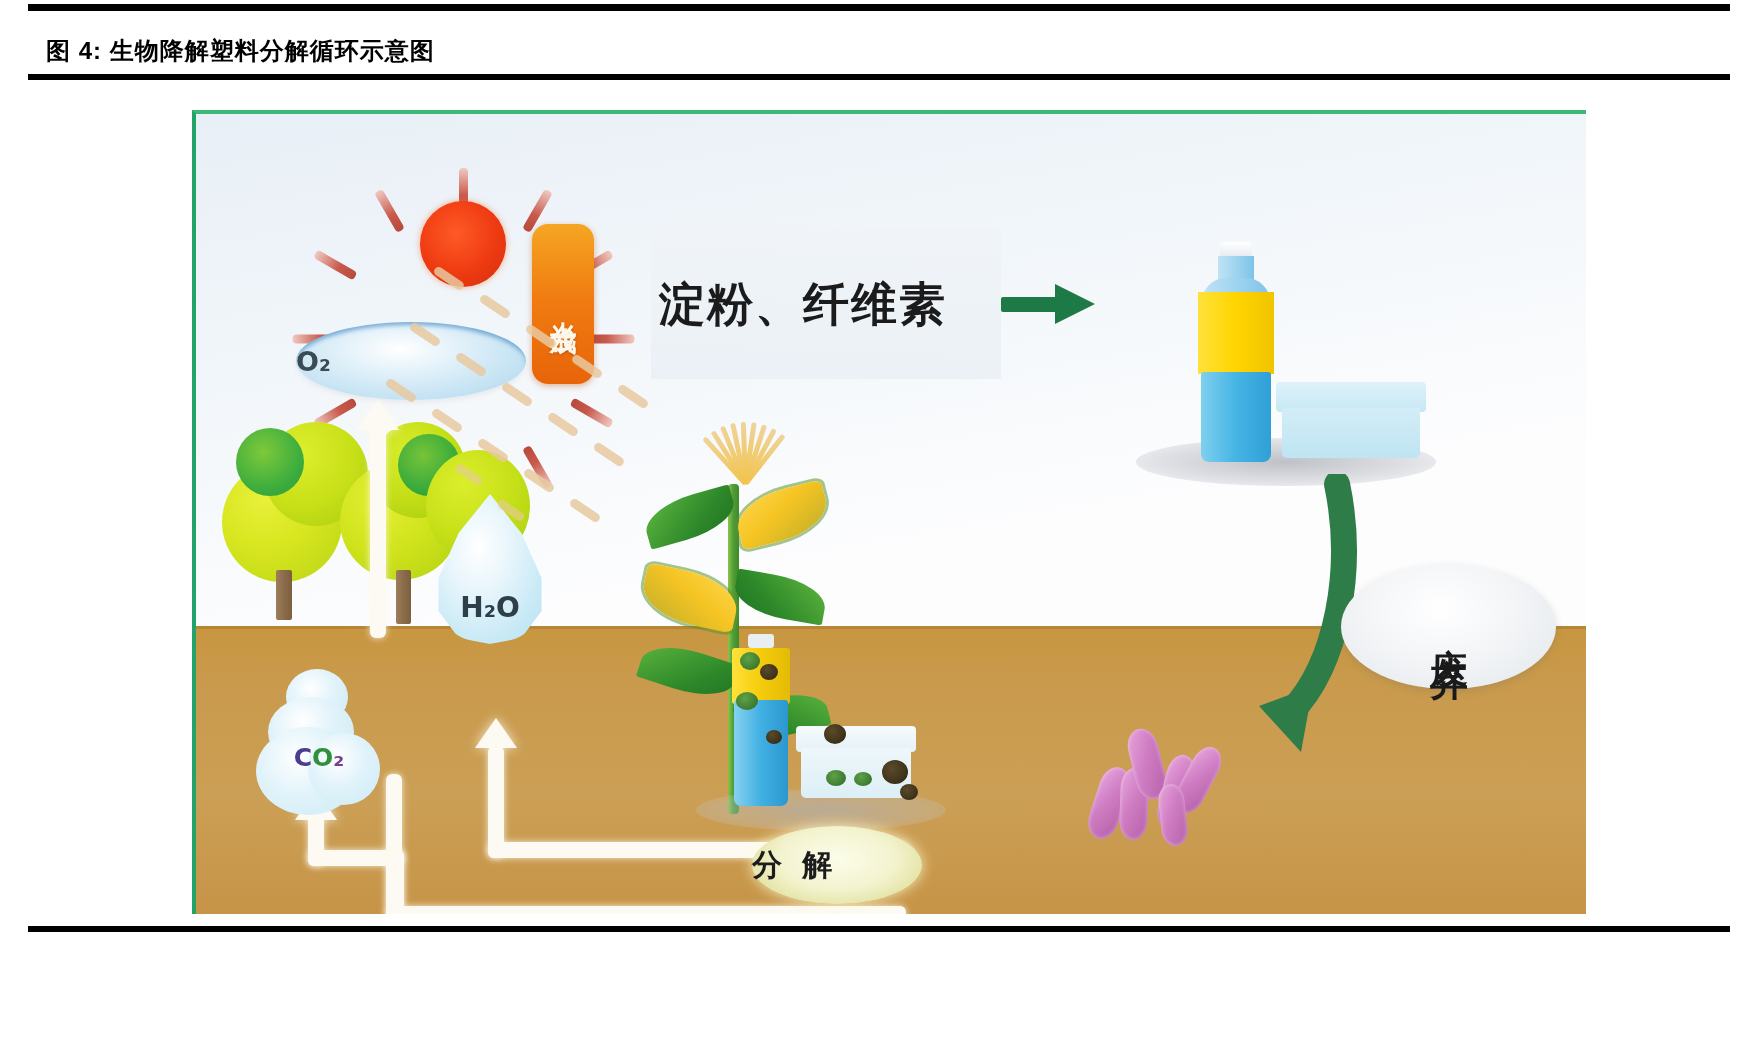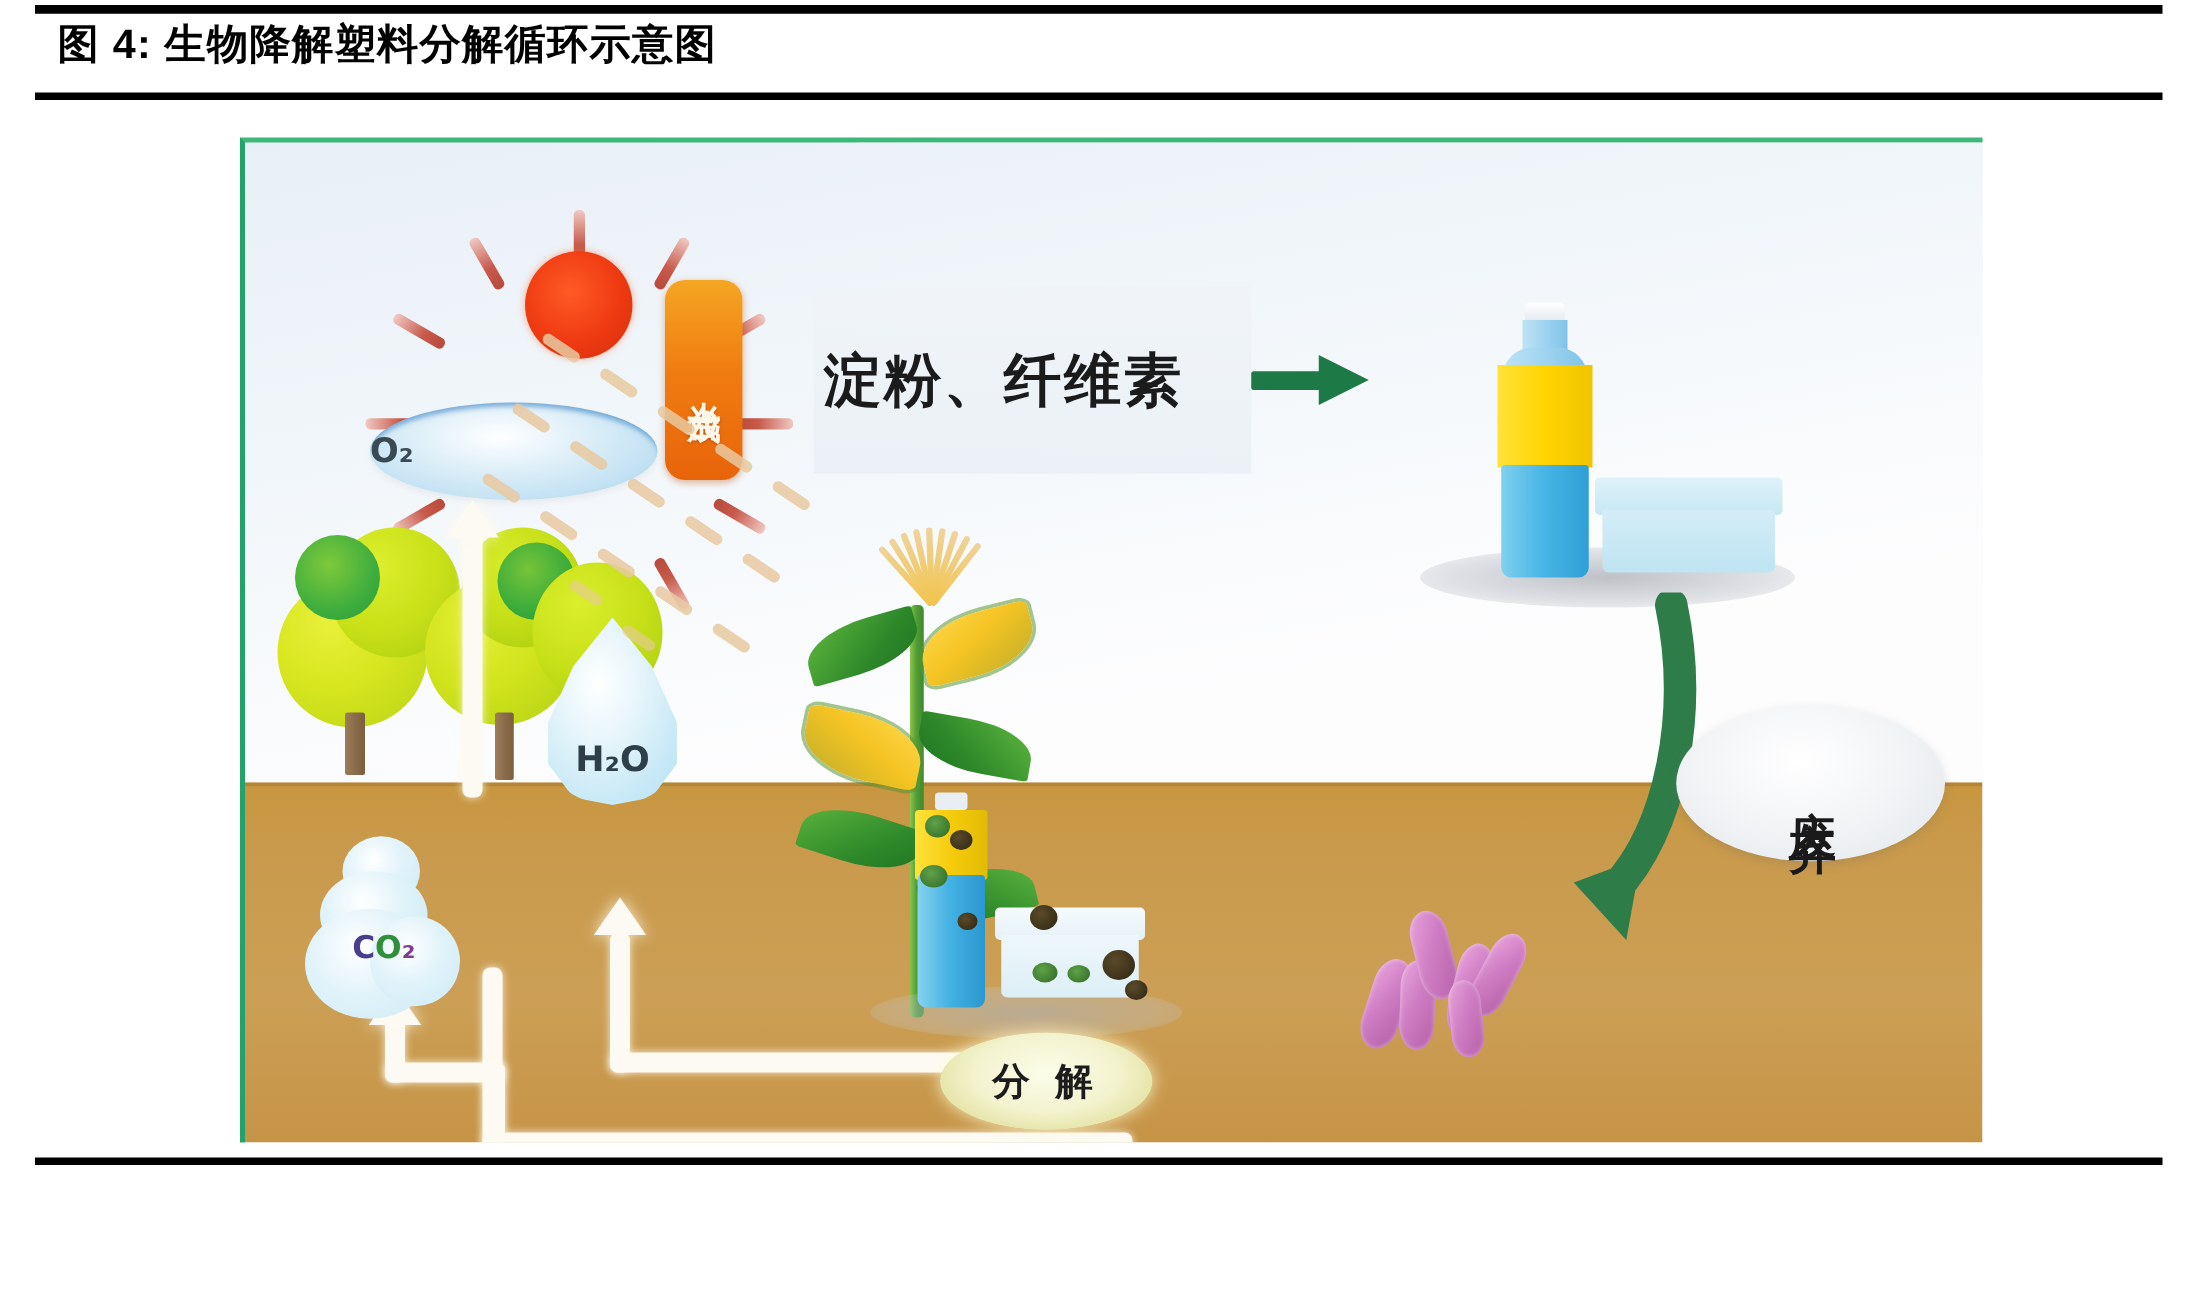--- a/index.html
+++ b/index.html
@@ -22,23 +22,23 @@
     background: #ffffff;
   }
   #title-rule-top {
     position: absolute;
     left: 28px; top: 4px;
     width: 1702px; height: 7px;
     background: #000000;
   }
   #figure-title {
     position: absolute;
-    left: 46px; top: 12px;
+    left: 46px; top: 28px;
     width: 1100px; height: 46px;
-    font-size: 33px;
+    font-size: 24px;
     font-weight: bold;
     letter-spacing: 1px;
     color: #000000;
     white-space: nowrap;
     line-height: 46px;
   }
   #title-rule-bottom {
     position: absolute;
     left: 28px; top: 74px;
     width: 1702px; height: 6px;
@@ -291,21 +291,21 @@
   }
   .whead {
     position:absolute; width:0; height:0;
     border-left: 21px solid transparent;
     border-right: 21px solid transparent;
     border-bottom: 30px solid #fdfaf4;
     filter: drop-shadow(0 0 6px rgba(255,250,235,.85));
   }
 
   
-  #co2-cloud { position:absolute; left: 48px; top: 555px; width: 130px; height: 155px; }
+  #co2-cloud { position:absolute; left: 60px; top: 555px; width: 130px; height: 155px; }
   .cloud-puff {
     position:absolute; border-radius:50%;
     background: radial-gradient(circle at 40% 35%, #ffffff 0%, #e1f3fa 45%, #cdeaf6 100%);
   }
   #co2-label {
     position:absolute; left: 8px; top: 74px; width: 110px;
     text-align:center; font-size: 25px; font-weight: bold;
     font-family: "DejaVu Sans", sans-serif;
     letter-spacing: 0px;
   }
@@ -339,21 +339,21 @@
     position:absolute; border-radius: 50% / 28%;
     background: linear-gradient(115deg,#e9a7dd 0%, #d07ec4 45%, #b45fa8 100%);
     box-shadow: inset 0 0 4px rgba(255,255,255,.45);
   }
 
   
   .soil-pill {
     position:absolute; border-radius:50%;
     background: radial-gradient(ellipse at 50% 42%, #fbfde9 0%, #f3f3cf 48%, #e3e2a2 78%, #d7d487 100%);
     box-shadow: 0 0 14px rgba(255,252,210,.85);
-    display:flex; align-items:center; justify-content:center;
+    display:flex; align-items:center; justify-content:flex-start;
   }
   .soil-pill span {
     font-size: 30px; font-weight: bold; color:#1c1c1c; letter-spacing: 6px;
   }
 </style>
 </head>
 <body>
 
 <div id="page">
 

